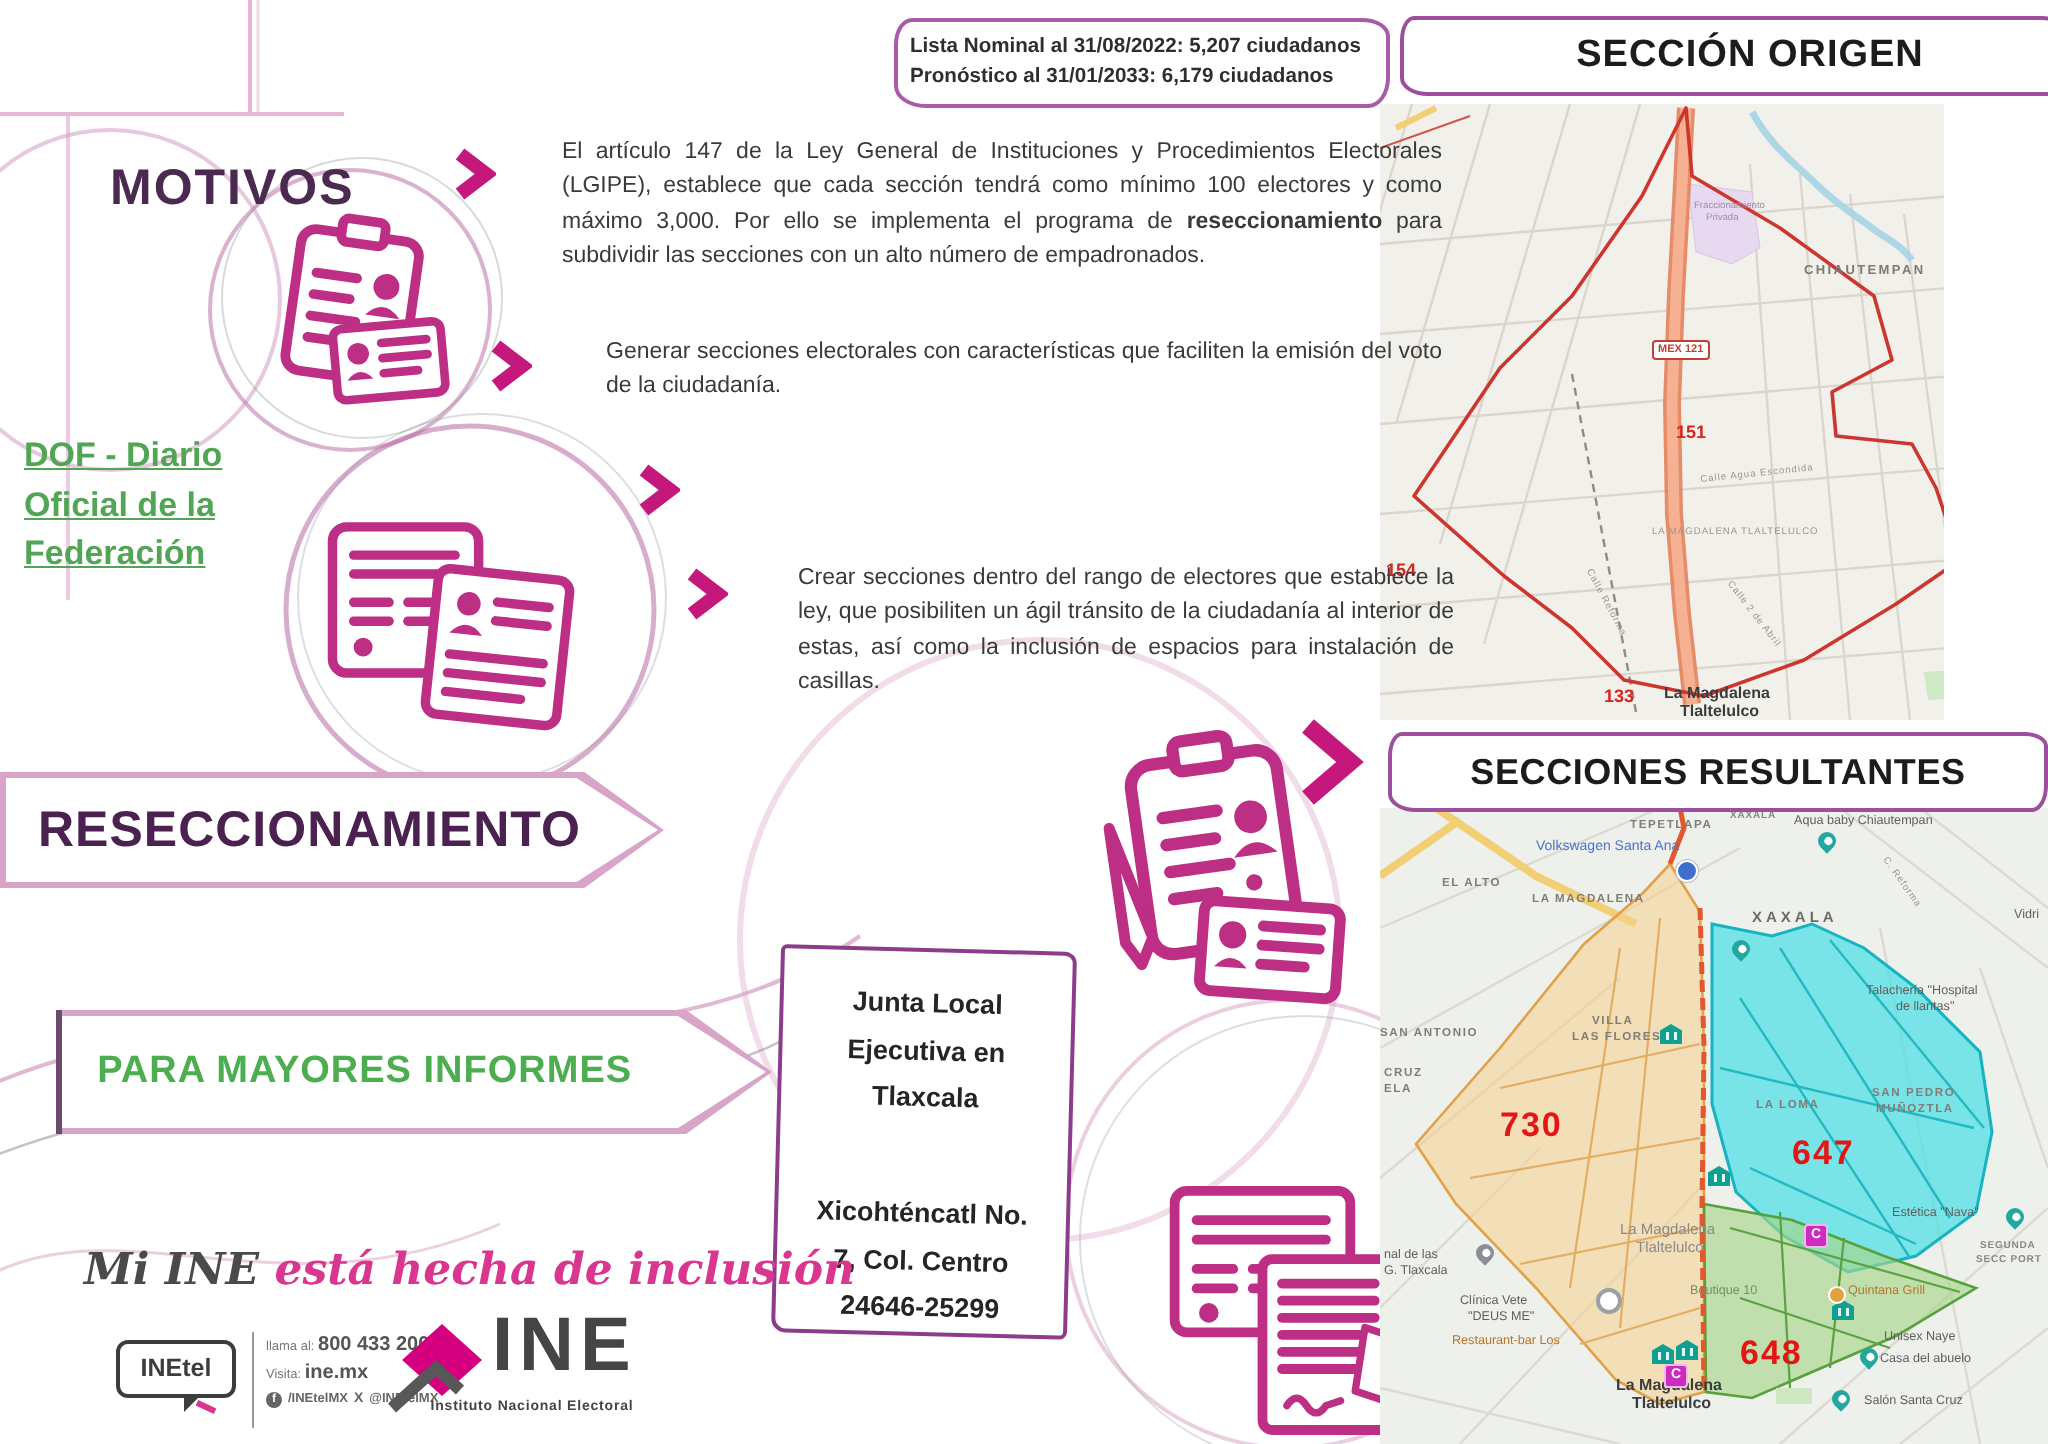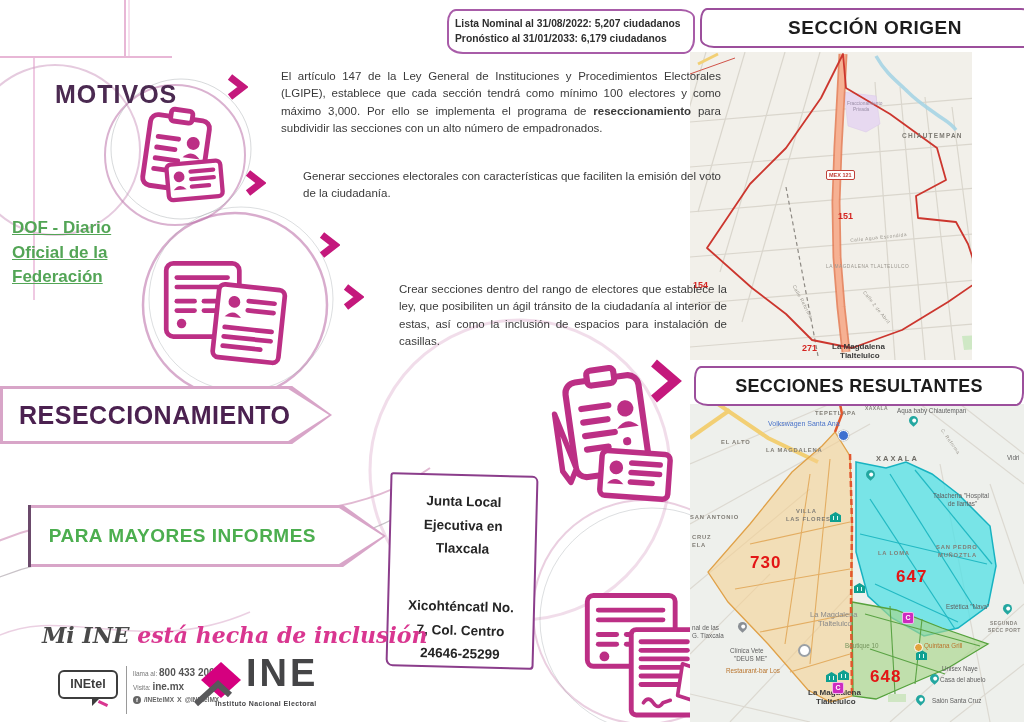--- a/index.html
+++ b/index.html
@@ -337,21 +337,21 @@
           <path d="M300,168 L334,148"></path>
       </g>
       <path d="M28,2 L8,12" stroke="#f2cf74" stroke-width="3" fill="none"></path>
       <path d="M153,2 L151,40 L148,95 L146,150 L147,205 L151,255 L156,300" stroke="#e47a52" stroke-width="9" fill="none" opacity=".85"></path>
       <path d="M153,2 L151,40 L148,95 L146,150 L147,205 L151,255 L156,300" stroke="#f6b193" stroke-width="5.5" fill="none"></path>
       <path d="M153,2 L156,36 L200,62 L247,96 L256,128 L226,144 L228,166 L266,170 L278,192 L290,228 L258,250 L212,278 L162,296 L122,288 L96,262 L62,236 L17,196 L60,132 L96,96 L131,46 Z" fill="none" stroke="#cc362e" stroke-width="1.8" stroke-linejoin="round"></path>
     </svg>
     <div id="map1-labels">
         <span class="mlabel sec" style="left: 148px; top: 159px;">151</span>
         <span class="mlabel sec" style="left: 3px; top: 228px;">154</span>
-        <span class="mlabel sec" style="left: 112px; top: 291px;">271</span>
+        <span class="mlabel sec" style="left: 112px; top: 291px;">133</span>
         <span class="mlabel badge" style="left: 136px; top: 118px;">MEX 121</span>
         <span class="mlabel place-sm" style="left: 212px; top: 80px;">CHIAUTEMPAN</span>
         <span class="mlabel tinyp" style="left: 157px; top: 49px;">Fraccionamiento</span>
         <span class="mlabel tinyp" style="left: 163px; top: 55px;">Privada</span>
         <span class="mlabel street" style="left: 160px; top: 186px; transform: rotate(-6deg);">Calle Agua Escondida</span>
         <span class="mlabel street" style="left: 136px; top: 212px;">LA MAGDALENA TLALTELULCO</span>
         <span class="mlabel street" style="left: 106px; top: 232px; transform: rotate(62deg);">Calle Reforma</span>
         <span class="mlabel street" style="left: 176px; top: 238px; transform: rotate(52deg);">Calle 2 de Abril</span>
         <span class="mlabel town-bold" style="left: 142px; top: 290px;">La Magdalena</span>
         <span class="mlabel town-bold" style="left: 150px; top: 299px;">Tlaltelulco</span>

